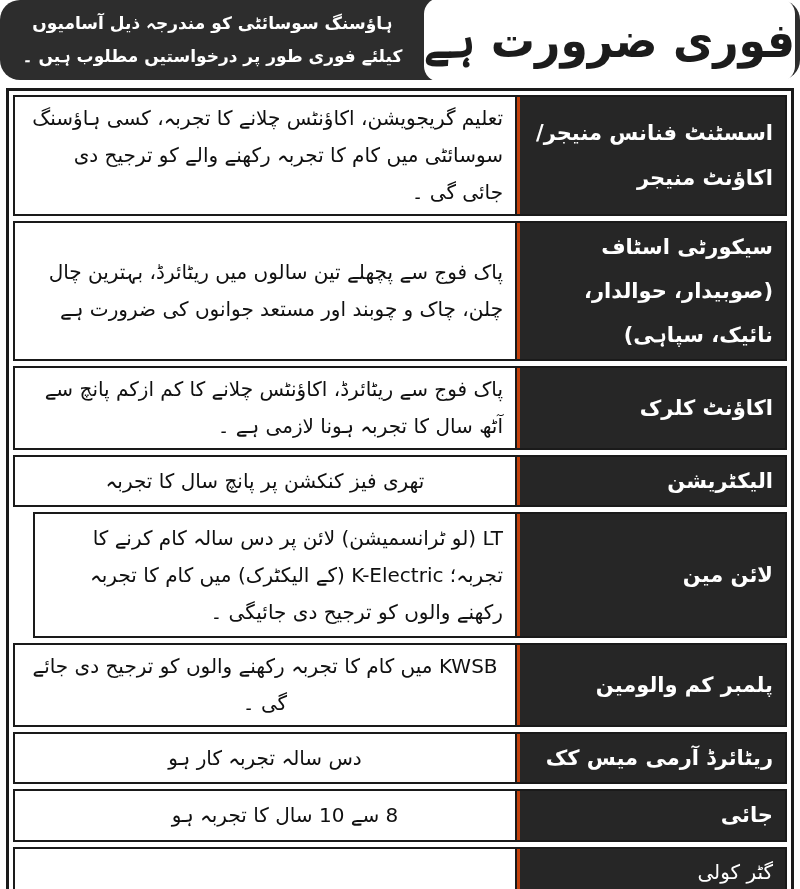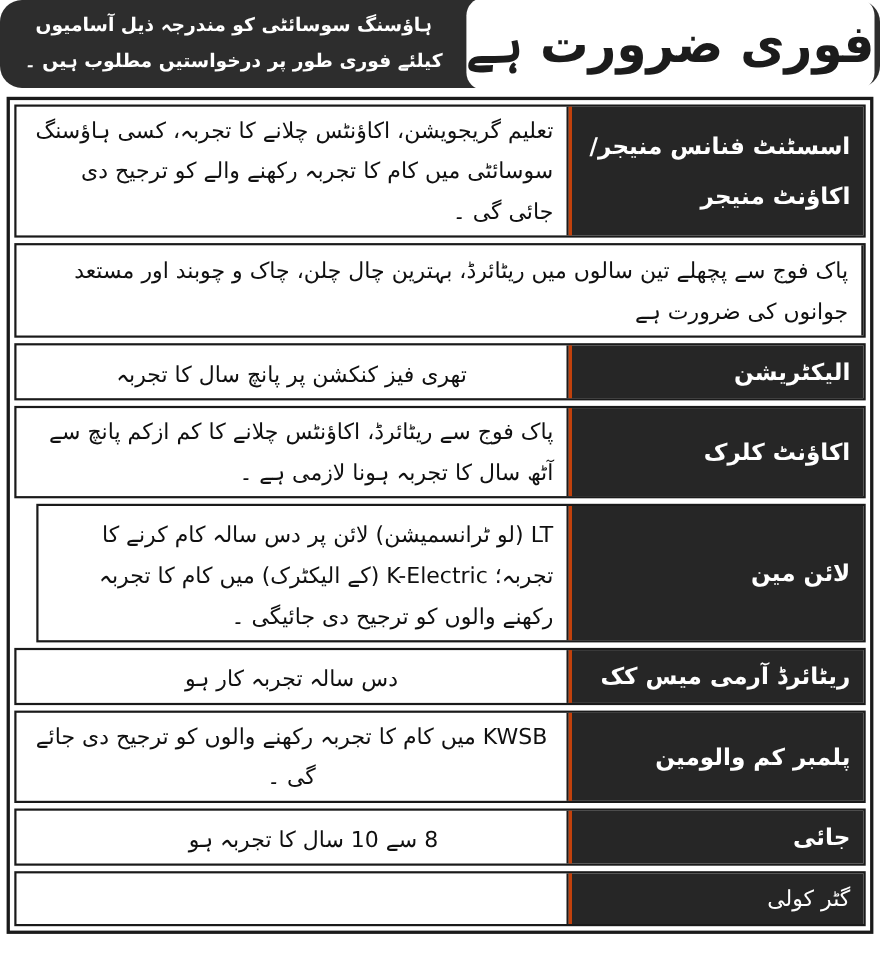--- a/index.html
+++ b/index.html
@@ -65,21 +65,21 @@
   .job-row:last-child { margin-bottom: 0; }
   .desc-cell {
     flex: 1;
     border-right: 2px solid #1a1a1a;
     direction: rtl;
     color: #101010;
     font-size: 20px;
     line-height: 1.85;
     padding: 3px 12px;
     display: flex;
-    align-items: flex-end;
+    align-items: center;
   }
   .desc-cell .txt { width: 100%; text-align: right; }
   .desc-cell.center .txt { text-align: center; }
   .title-cell {
     width: 268px;
     background: #262626;
     border-left: 3px solid #c2410c;
     color: #ffffff;
     direction: rtl;
     font-weight: bold;
@@ -119,64 +119,67 @@
       </div>
     <div class="title-cell">
         <span>اسسٹنٹ فنانس منیجر/ اکاؤنٹ منیجر</span>
       </div>
   </div>
 
   <div class="job-row r2">
     <div class="desc-cell">
         <span class="txt">پاک فوج سے پچھلے تین سالوں میں ریٹائرڈ، بہترین چال چلن، چاک و چوبند اور مستعد جوانوں کی ضرورت ہے</span>
       </div>
-  </div>
-
-  <div class="job-row r4">
-    <div class="desc-cell center">
-        <span class="txt">تھری فیز کنکشن پر پانچ سال کا تجربہ</span>
-      </div>
     <div class="title-cell">
-        <span>الیکٹریشن</span>
+        <span>سیکورٹی اسٹاف (صوبیدار، حوالدار، نائیک، سپاہی)</span>
       </div>
   </div>
 
   <div class="job-row r3">
     <div class="desc-cell">
         <span class="txt">پاک فوج سے ریٹائرڈ، اکاؤنٹس چلانے کا کم ازکم پانچ سے آٹھ سال کا تجربہ ہونا لازمی ہے ۔</span>
       </div>
     <div class="title-cell">
         <span>اکاؤنٹ کلرک</span>
       </div>
   </div>
 
+  <div class="job-row r4">
+    <div class="desc-cell center">
+        <span class="txt">تھری فیز کنکشن پر پانچ سال کا تجربہ</span>
+      </div>
+    <div class="title-cell">
+        <span>الیکٹریشن</span>
+      </div>
+  </div>
+
   <div class="job-row r5">
     <div class="desc-cell">
         <span class="txt">LT (لو ٹرانسمیشن) لائن پر دس سالہ کام کرنے کا تجربہ؛ K-Electric (کے الیکٹرک) میں کام کا تجربہ رکھنے والوں کو ترجیح دی جائیگی ۔</span>
       </div>
     <div class="title-cell">
         <span>لائن مین</span>
       </div>
   </div>
 
+  <div class="job-row r6">
+    <div class="desc-cell center">
+        <span class="txt">KWSB میں کام کا تجربہ رکھنے والوں کو ترجیح دی جائے گی ۔</span>
+      </div>
+    <div class="title-cell">
+        <span>پلمبر کم والومین</span>
+      </div>
+  </div>
+
   <div class="job-row r7">
     <div class="desc-cell center">
         <span class="txt">دس سالہ تجربہ کار ہو</span>
       </div>
     <div class="title-cell">
         <span>ریٹائرڈ آرمی میس کک</span>
-      </div>
-  </div>
-
-  <div class="job-row r6">
-    <div class="desc-cell center">
-        <span class="txt">KWSB میں کام کا تجربہ رکھنے والوں کو ترجیح دی جائے گی ۔</span>
-      </div>
-    <div class="title-cell">
-        <span>پلمبر کم والومین</span>
       </div>
   </div>
 
   <div class="job-row r8">
     <div class="desc-cell center">
         <span class="txt">8 سے 10 سال کا تجربہ ہو</span>
       </div>
     <div class="title-cell">
         <span>جائی</span>
       </div>

